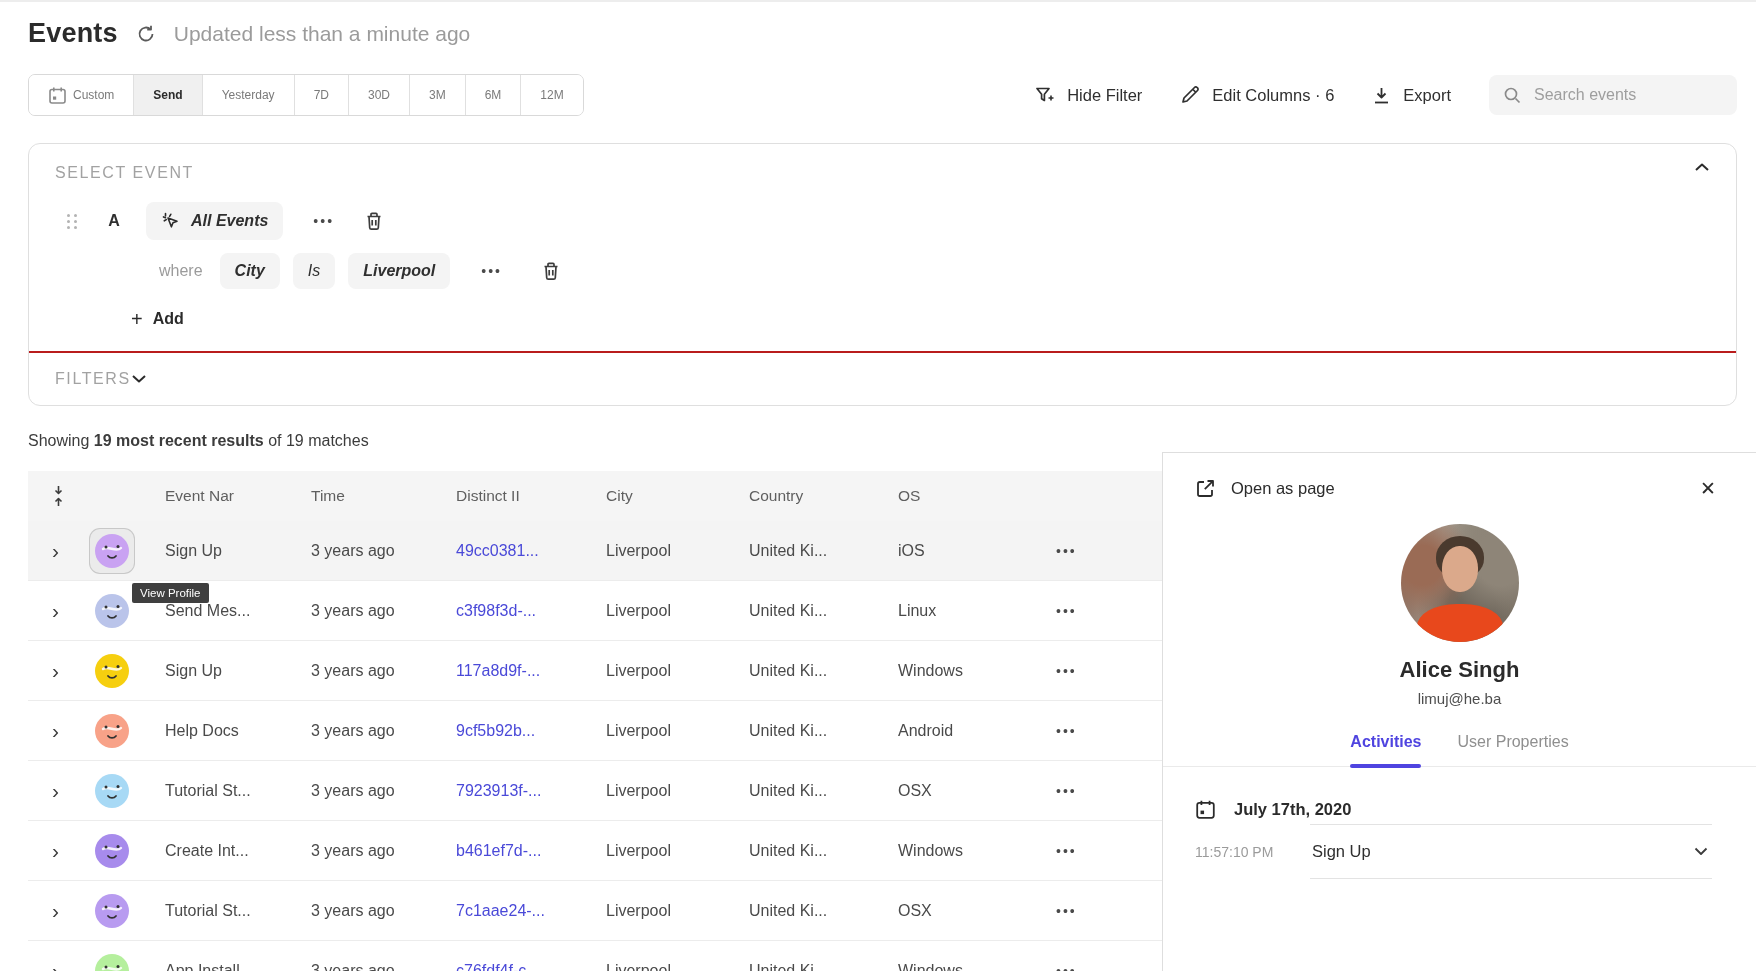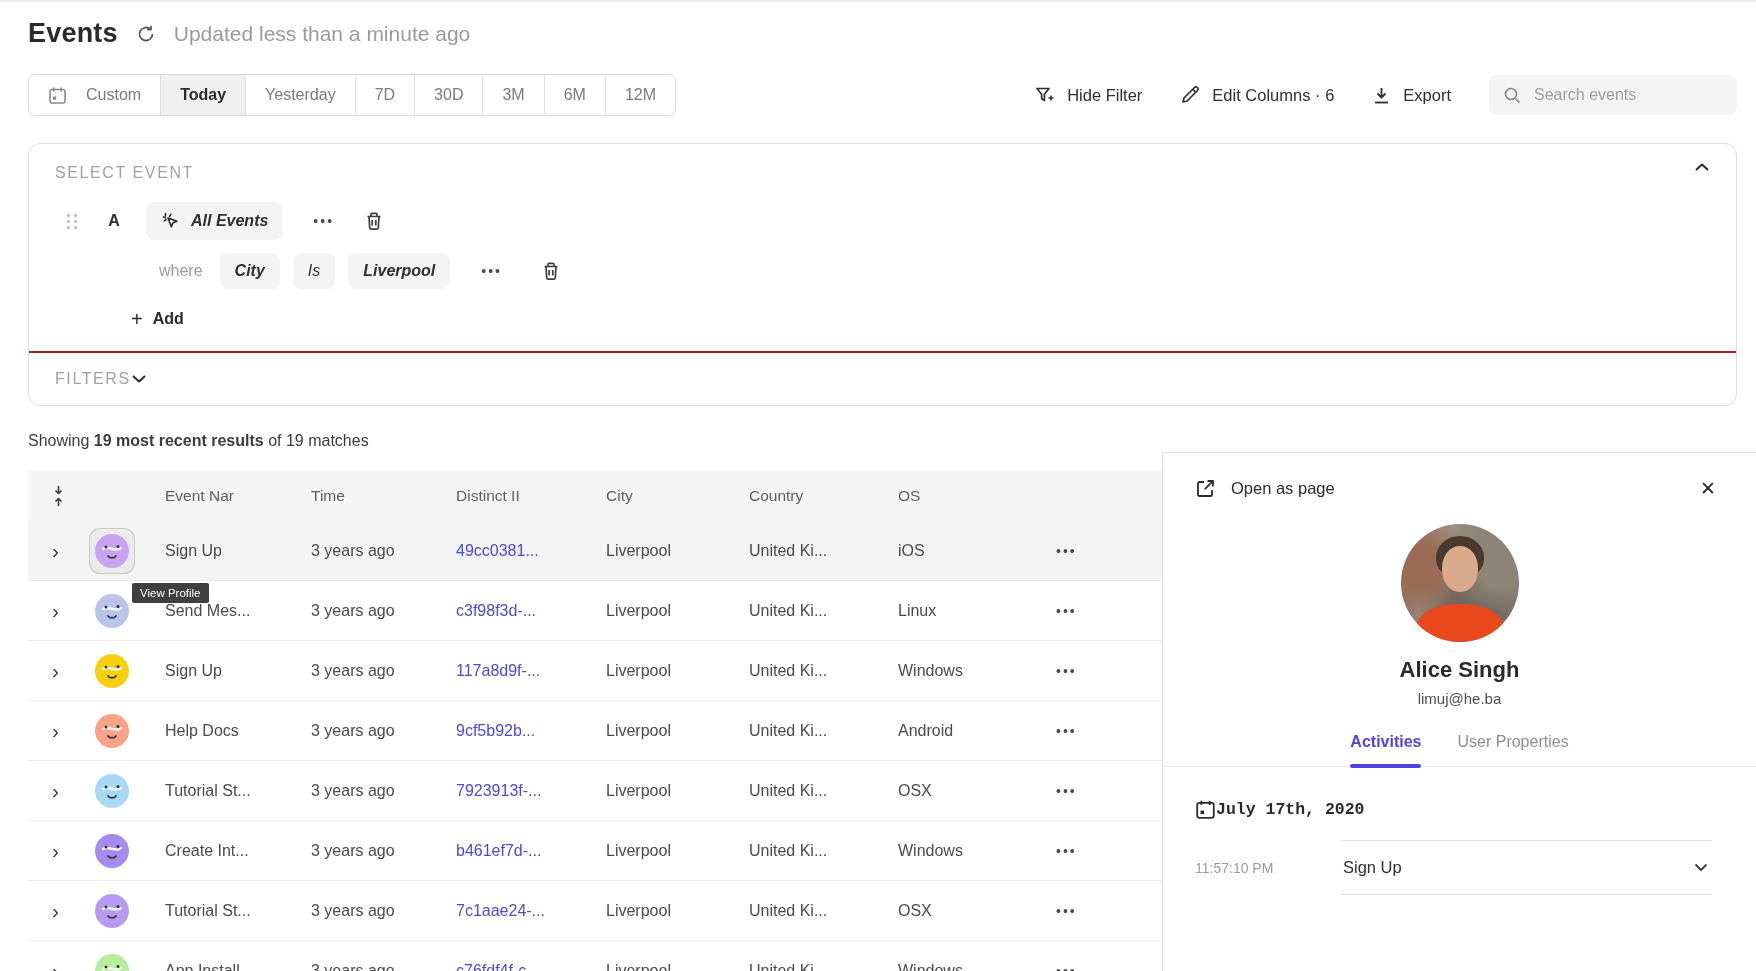--- a/index.html
+++ b/index.html
@@ -9,21 +9,21 @@
 
   
   .page-header { display:flex; align-items:center; gap:18px; padding:16px 0 0 28px; }
   .page-title { font-size:27px; font-weight:bold; color:#2b2b2b; letter-spacing:.2px; }
   .icon-btn { display:inline-flex; align-items:center; justify-content:center; cursor:pointer; background:none; border:none; }
   .updated-text { font-size:21px; color:#9b9b9b; }
 
   
   .controls-row { display:flex; align-items:center; justify-content:space-between; margin:25px 19px 0 28px; }
   .seg-control { display:flex; align-items:stretch; border:1px solid #d9d9d9; border-radius:7px; overflow:hidden; height:42px; background:#fff; }
-  .seg-btn { display:flex; align-items:center; gap:19px; padding:0 19px; font-size:16px; color:#7a7a7a; background:#fff; border:none; border-left:1px solid #e0e0e0; cursor:pointer; }
+  .seg-btn { display:flex; align-items:center; gap:6px; padding:0 19px; font-size:12px; color:#7a7a7a; background:#fff; border:none; border-left:1px solid #e0e0e0; cursor:pointer; }
   .seg-btn:first-child { border-left:none; }
   .seg-btn.selected { background:#f0f0f0; color:#2b2b2b; font-weight:bold; }
   .right-tools { display:flex; align-items:center; gap:38px; }
   .tool-btn { display:flex; align-items:center; gap:12px; font-size:16.5px; color:#2f2f2f; background:none; border:none; cursor:pointer; font-weight:500; }
   .search-box { display:flex; align-items:center; gap:12px; width:248px; height:40px; background:#f4f4f4; border-radius:8px; padding:0 14px; }
   .search-box input { border:none; background:transparent; outline:none; font-size:16px; color:#3c3c3c; width:100%; font-family:inherit; }
   .search-box input::placeholder { color:#9e9e9e; }
 
   
   .query-card { position:relative; margin:27px 19px 0 28px; border:1px solid #dfdfdf; border-radius:12px; padding:20px 26px 0 26px; }
@@ -75,22 +75,22 @@
       linear-gradient(90deg, #8d7567, #a5978a 35%, #90897c 60%, #7c7266); }
   .photo .hair { position:absolute; top:12px; left:35px; width:48px; height:42px; background:#4a3a2e; border-radius:50% 50% 45% 45%; }
   .photo .face { position:absolute; top:22px; left:41px; width:36px; height:46px; background:#dba98b; border-radius:48%; }
   .photo .sweater { position:absolute; bottom:-10px; left:16px; width:86px; height:48px; background:#e8481c; border-radius:46% 46% 0 0; }
   .profile-name { text-align:center; margin-top:15px; font-size:22px; font-weight:bold; color:#2b2b2b; }
   .profile-email { text-align:center; margin-top:7px; font-size:15px; color:#4d4d4d; }
   .tabs-row { position:relative; display:flex; justify-content:center; gap:36px; margin-top:26px; border-bottom:1px solid #eaeaea; padding-bottom:13px; }
   .tab { font-size:16px; color:#8f8f8f; background:none; border:none; cursor:pointer; position:relative; padding-bottom:2px; font-family:inherit; }
   .tab.active { color:var(--accent,#4f44e0); font-weight:bold; }
   .tab.active::after { content:""; position:absolute; left:0; right:0; bottom:-15px; height:4px; border-radius:3px; background:var(--accent,#4f44e0); }
-  .date-row { display:flex; align-items:center; margin:32px 0 0 32px; font-size:16.5px; font-weight:bold; color:#2b2b2b;font-family:Liberation Mono, monospace; }
-  .activity-row { display:flex; align-items:flex-start; margin:20px 44px 0 32px;gap:31px; }
+  .date-row { display:flex; align-items:center; gap:18px; margin:32px 0 0 32px; font-size:16.5px; font-weight:bold; color:#2b2b2b; }
+  .activity-row { display:flex; align-items:flex-start; margin:4px 44px 0 32px; }
   .activity-time { font-size:14px; color:#9b9b9b; width:93px; padding-top:20px; flex:none; }
   .activity-select { flex:1; margin-left:22px; display:flex; align-items:center; justify-content:space-between; border-top:1px solid #e3e3e3; border-bottom:1px solid #e3e3e3; padding:17px 4px 17px 2px; cursor:pointer; }
   .activity-event { font-size:16.5px; color:#2f2f2f; }
   svg { display:block; }
 </style>
 </head>
 <body style="--accent: #4f44e0;">
 
 <div class="top-hairline"></div>
 
@@ -113,21 +113,21 @@
       <span>
         <svg width="19" height="19" viewBox="0 0 19 19" fill="none" stroke="#8a8a8a" stroke-width="1.6">
           <rect x="2" y="3.5" width="15" height="13.5" rx="2"></rect>
             <path d="M5.8 1.5v4M13.2 1.5v4"></path>
             <rect x="5" y="10.5" width="3.2" height="3.2" fill="#8a8a8a" stroke="none"></rect>
         </svg>
       </span>
       <span>Custom</span>
     </button>
 
-  <button class="seg-btn selected">Today</button>
+  <button class="seg-btn selected">Send</button>
       <button class="seg-btn">Yesterday</button>
       <button class="seg-btn">7D</button>
       <button class="seg-btn">30D</button>
       <button class="seg-btn">3M</button>
       <button class="seg-btn">6M</button>
       <button class="seg-btn">12M</button>
     </div>
 
   <div class="right-tools">
     <button class="tool-btn">

